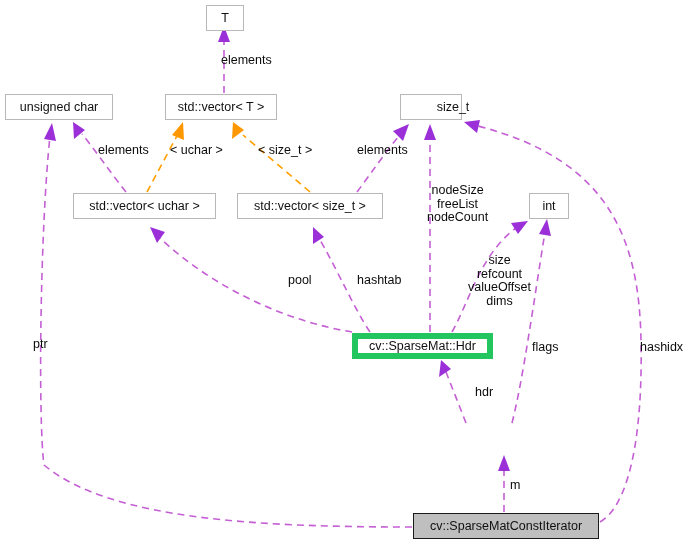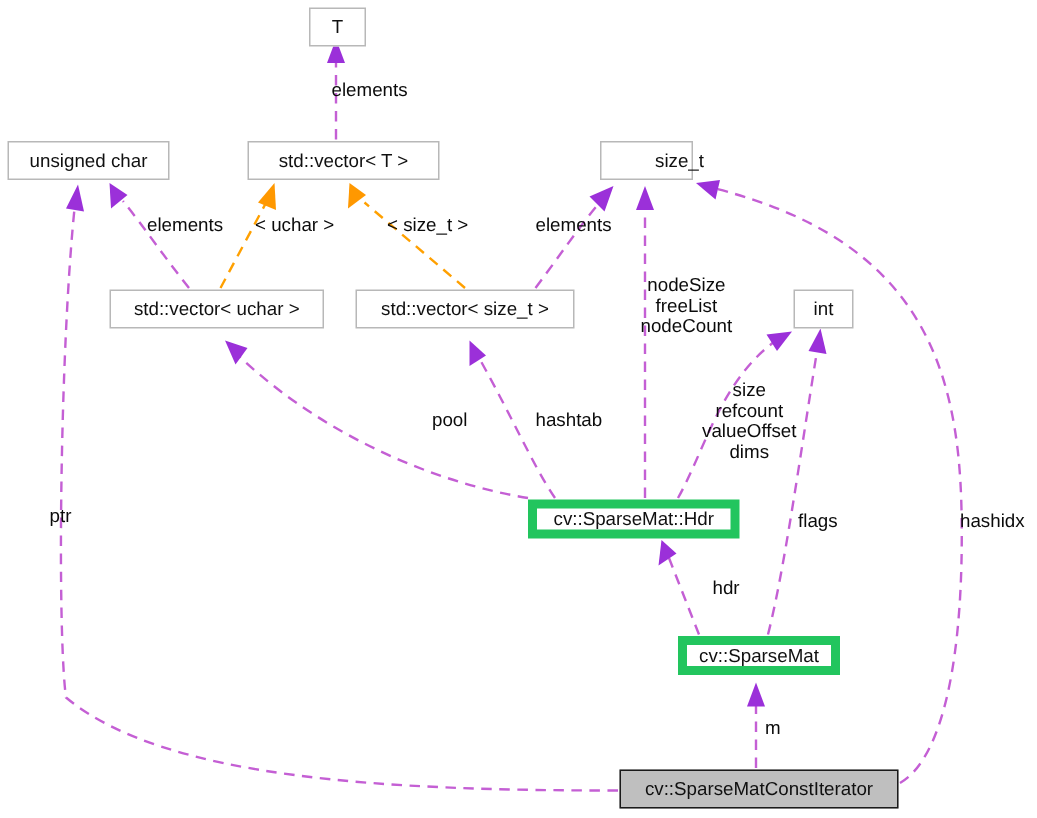--- a/index.html
+++ b/index.html
@@ -142,21 +142,21 @@
   </svg>
 
   <div class="node-box" style="left:206px; top:5px; width:38px; height:26px;">
     <span>T</span>
   </div>
 
   <div class="node-box" style="left:5px; top:94px; width:108px; height:26px;">
     <span>unsigned char</span>
   </div>
 
-  <div class="node-box" style="left:165px; top:94px; width:128px; height:26px;">
+  <div class="node-box" style="left:165px; top:94px; width:112px; height:26px;">
     <span>std::vector&lt; T &gt;</span>
   </div>
 
   <div class="node-box" style="left:400px; top:94px; width:62px; height:26px;padding-left:44px;">
     <span>size_t</span>
   </div>
 
   <div class="node-box" style="left:237px; top:193px; width:146px; height:26px;">
     <span>std::vector&lt; size_t &gt;</span>
   </div>
@@ -166,23 +166,20 @@
   </div>
 
   <div class="node-box" style="left:529px; top:193px; width:40px; height:26px;">
     <span>int</span>
   </div>
 
   <div class="node-box solid" style="left:352px; top:333px; width:141px; height:26px;">
     <span>cv::SparseMat::Hdr</span>
   </div>
 
-  <div class="node-box solid" style="left:452px; top:424px; width:108px; height:26px;">
-    <span>cv::SparseMat</span>
-  </div>
 
   <div class="node-box highlight" style="left:413px; top:513px; width:186px; height:26px;align-items:center;">
     <span>cv::SparseMatConstIterator</span>
   </div>
 
   <div class="edge-label left" style="left:221px; top:54px;">elements</div>
 
   <div class="edge-label left" style="left:98px; top:144px;">elements</div>
 
   <div class="edge-label left" style="left:170px; top:144px;">&lt; uchar &gt;</div>

